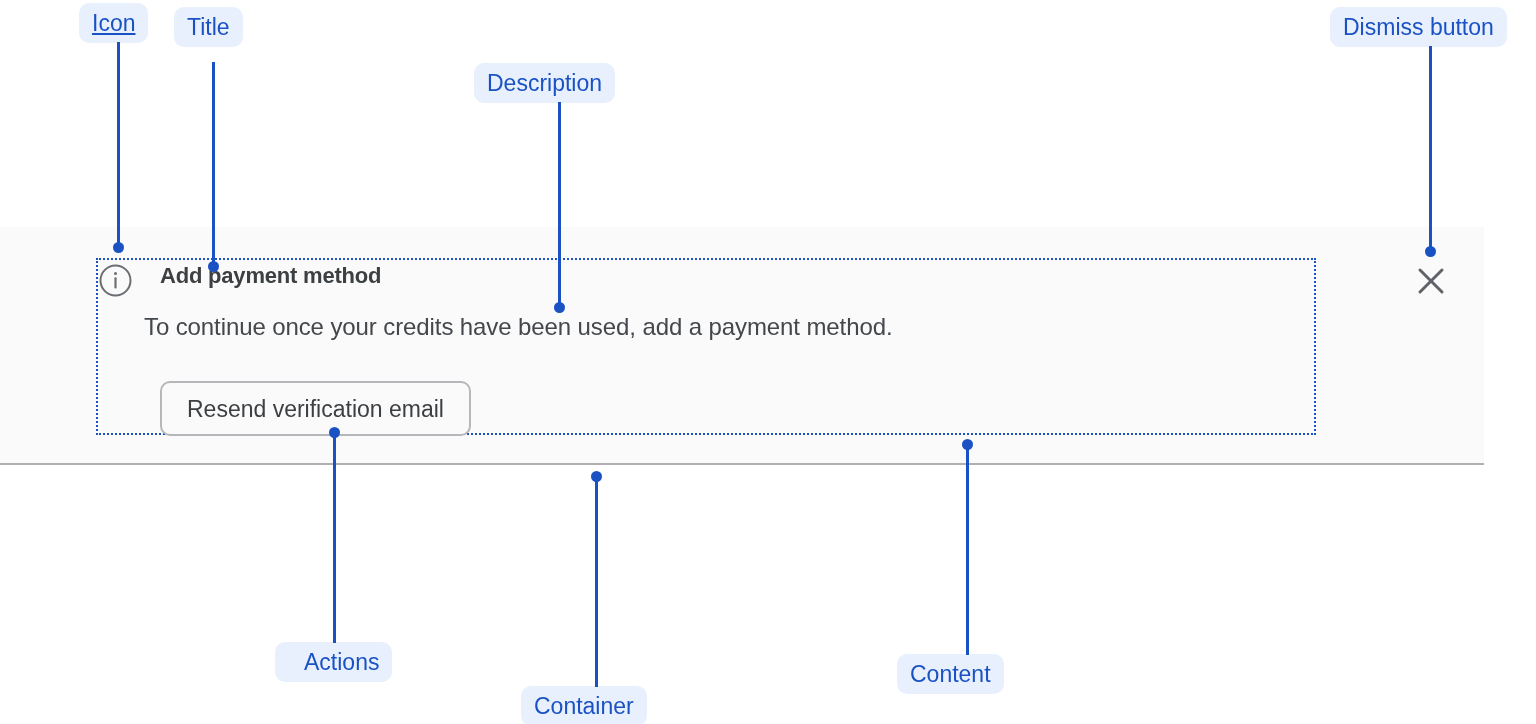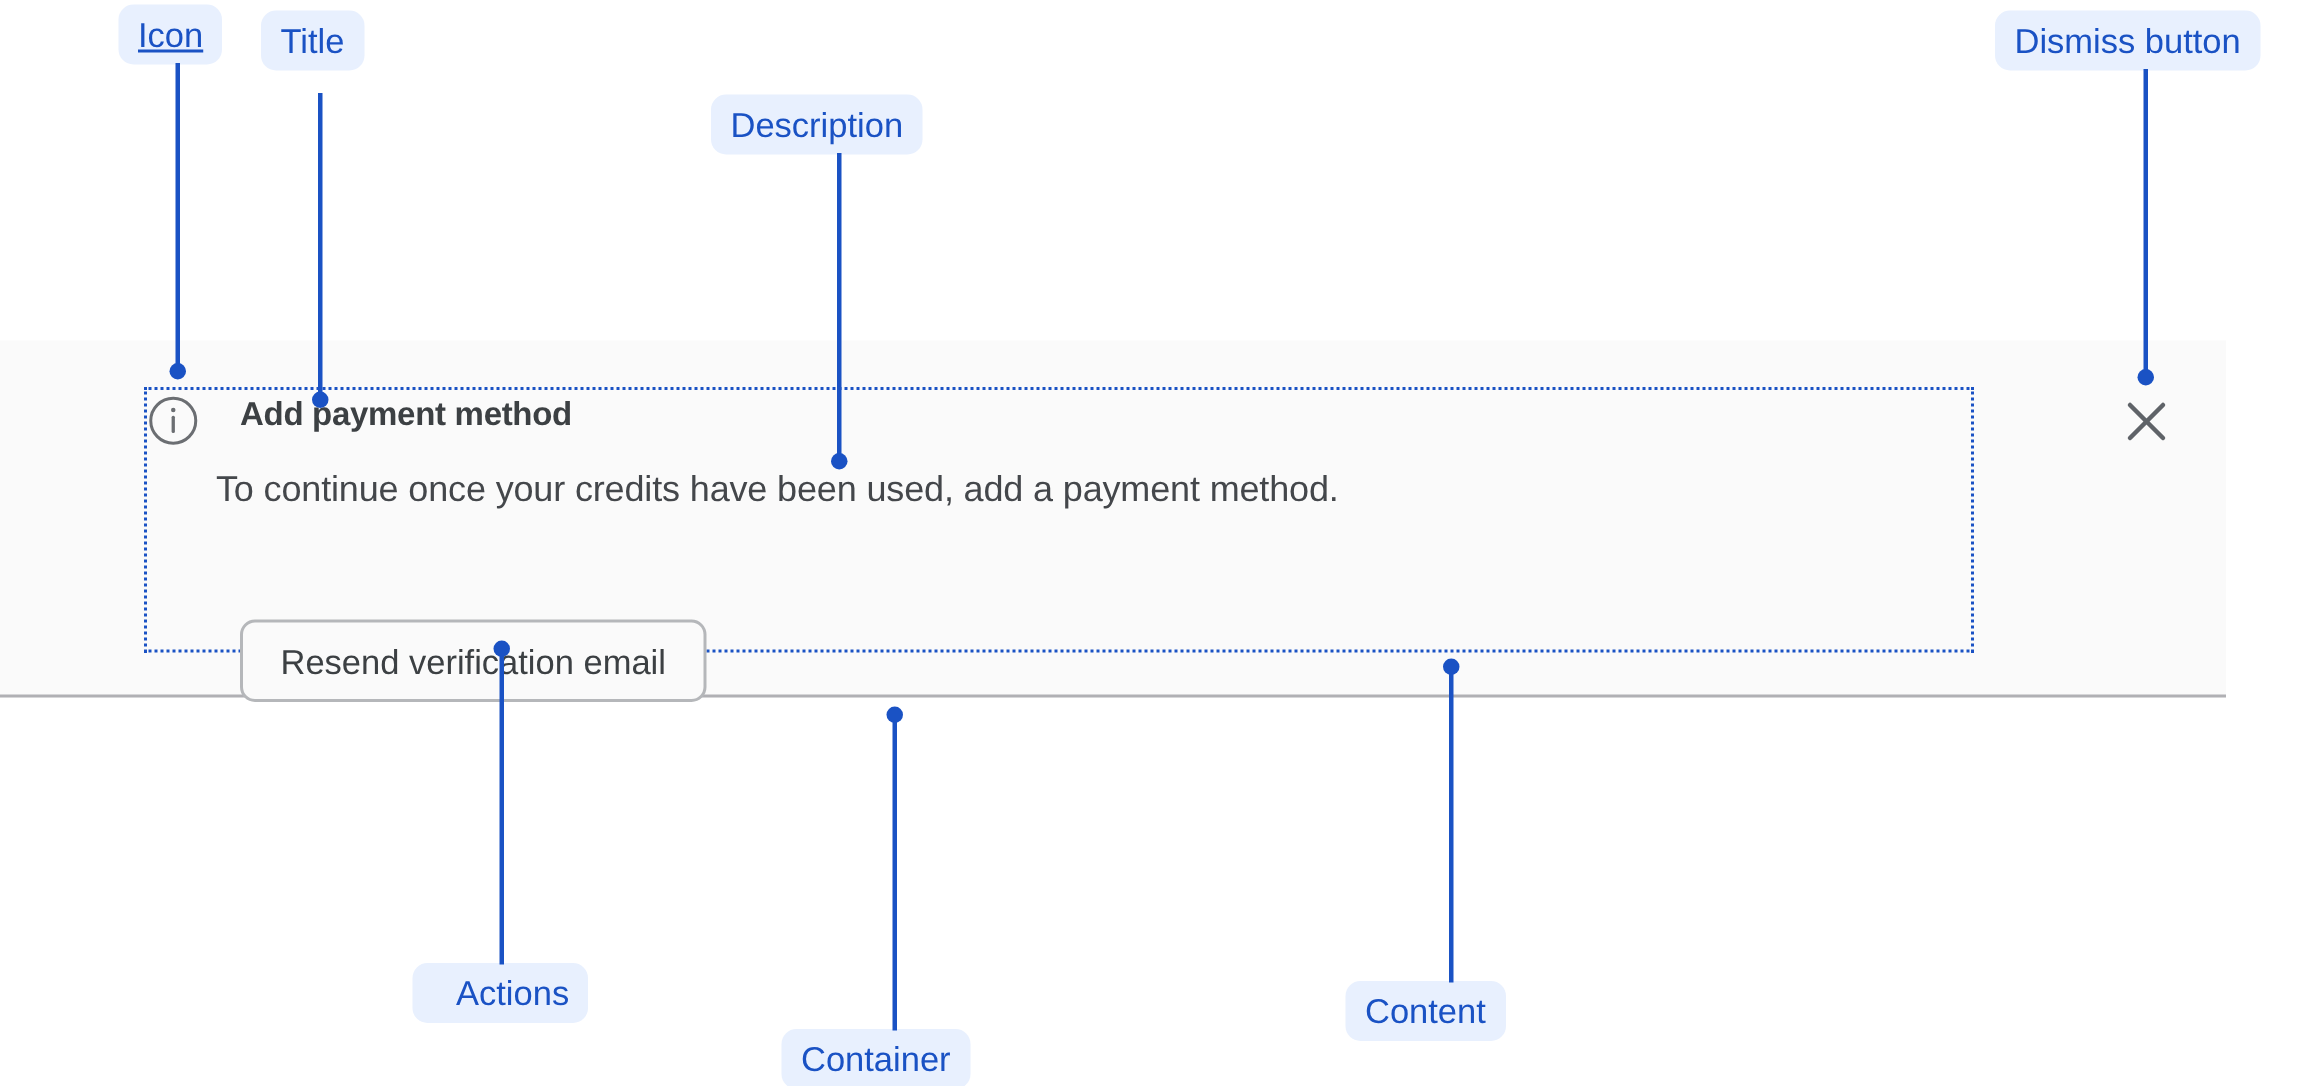--- a/index.html
+++ b/index.html
@@ -84,21 +84,20 @@
     line-height: 53px;
     font-size: 23px;
     font-family: "Liberation Sans", sans-serif;
     color: #3c4043;
     background: #fafafa;
     border: 2px solid #b5b7ba;
     border-radius: 10px;
     box-sizing: border-box;
     cursor: pointer;
     white-space: nowrap;
-    margin-top: 32px;
   }
 
   .dismiss-button {
     position: absolute;
     left: 1412px;
     top: 262px;
     width: 38px;
     height: 38px;
     cursor: pointer;
   }

